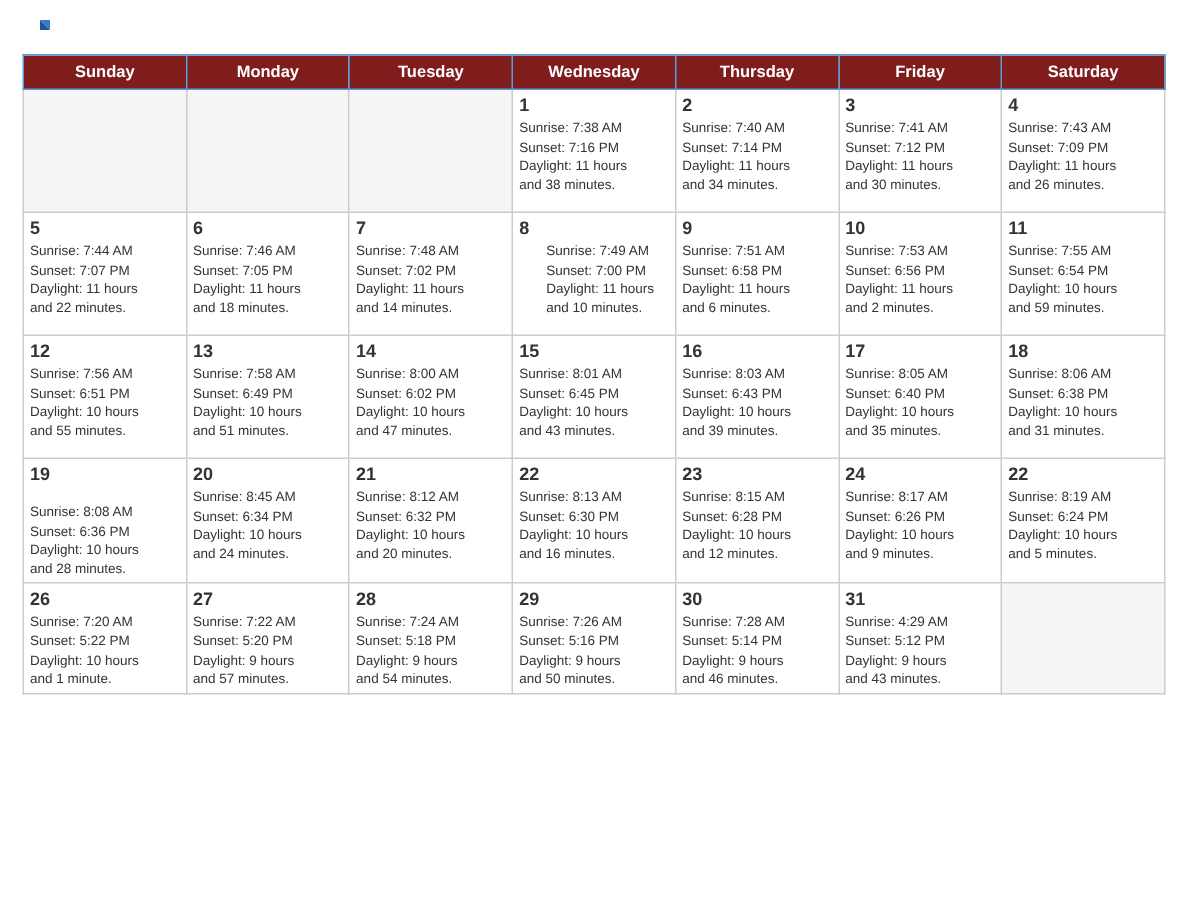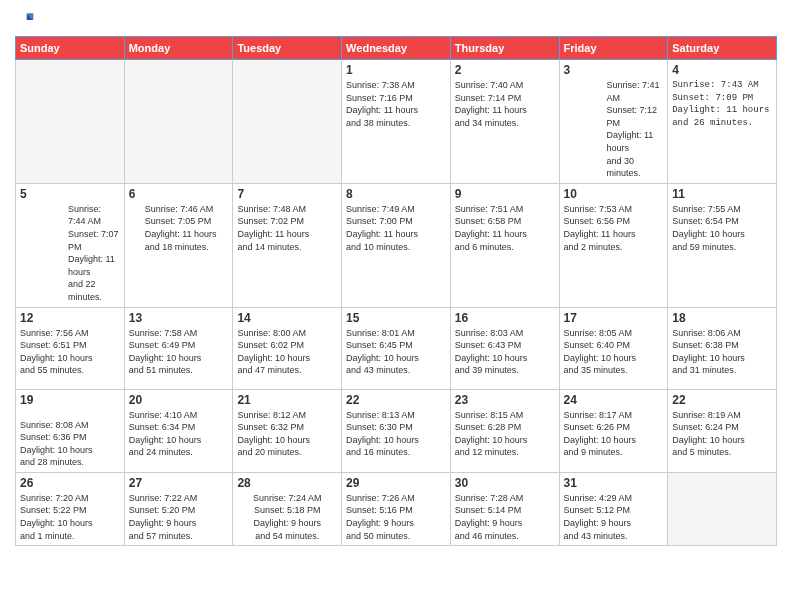--- a/index.html
+++ b/index.html
@@ -59,26 +59,26 @@
       font-size: 13px;
       color: #555;
       margin-top: 2px;
     }
     .calendar {
       width: 100%;
       border-collapse: collapse;
       table-layout: fixed;
     }
     .calendar th {
-      background: #ef4444;
+      background: #7f1d1d;
       color: #fff;
       font-size: 11px;
       font-weight: bold;
       padding: 5px 4px;
-      text-align: left;
+      text-align: center;
       border: 1px solid #5a9bde;
     }
     .calendar td {
       border: 1px solid #ccc;
       vertical-align: top;
       padding: 3px 4px;
       font-size: 9.5px;
       color: #333;
       height: 82px;
       background: #fff;
@@ -149,58 +149,58 @@
           </td>
           <td>
             <div class="day-number">2</div>
             <div class="day-info" style="white-space: pre-line;">Sunrise: 7:40 AM
 Sunset: 7:14 PM
 Daylight: 11 hours
 and 34 minutes.</div>
           </td>
           <td>
             <div class="day-number">3</div>
-            <div class="day-info" style="white-space: pre-line; margin-left: 43px;">Sunrise: 7:41 AM
+            <div class="day-info" style="white-space: pre-line;">Sunrise: 7:41 AM
 Sunset: 7:12 PM
 Daylight: 11 hours
 and 30 minutes.</div>
           </td>
           <td>
             <div class="day-number">4</div>
-            <div class="day-info" style="white-space: pre-line; font-family: Liberation Mono, monospace;">Sunrise: 7:43 AM
+            <div class="day-info" style="white-space: pre-line;">Sunrise: 7:43 AM
 Sunset: 7:09 PM
 Daylight: 11 hours
 and 26 minutes.</div>
           </td>
         </tr>
         <tr>
           <td>
             <div class="day-number">5</div>
-            <div class="day-info" style="white-space: pre-line; margin-left: 48px;">Sunrise: 7:44 AM
+            <div class="day-info" style="white-space: pre-line;">Sunrise: 7:44 AM
 Sunset: 7:07 PM
 Daylight: 11 hours
 and 22 minutes.</div>
           </td>
           <td>
             <div class="day-number">6</div>
-            <div class="day-info" style="white-space: pre-line; margin-left: 16px;">Sunrise: 7:46 AM
+            <div class="day-info" style="white-space: pre-line;">Sunrise: 7:46 AM
 Sunset: 7:05 PM
 Daylight: 11 hours
 and 18 minutes.</div>
           </td>
           <td>
             <div class="day-number">7</div>
             <div class="day-info" style="white-space: pre-line;">Sunrise: 7:48 AM
 Sunset: 7:02 PM
 Daylight: 11 hours
 and 14 minutes.</div>
           </td>
           <td>
             <div class="day-number">8</div>
-            <div class="day-info" style="white-space: pre-line;">Sunrise: 7:49 AM
+            <div class="day-info" style="white-space: pre-line; margin-left: 18px;">Sunrise: 7:49 AM
 Sunset: 7:00 PM
 Daylight: 11 hours
 and 10 minutes.</div>
           </td>
           <td>
             <div class="day-number">9</div>
             <div class="day-info" style="white-space: pre-line;">Sunrise: 7:51 AM
 Sunset: 6:58 PM
 Daylight: 11 hours
 and 6 minutes.</div>
@@ -274,21 +274,21 @@
         <tr>
           <td>
             <div class="day-number">19</div>
             <div class="day-info" style="white-space: pre-line; margin-top: 12px;">Sunrise: 8:08 AM
 Sunset: 6:36 PM
 Daylight: 10 hours
 and 28 minutes.</div>
           </td>
           <td>
             <div class="day-number">20</div>
-            <div class="day-info" style="white-space: pre-line;">Sunrise: 4:10 AM
+            <div class="day-info" style="white-space: pre-line;">Sunrise: 8:45 AM
 Sunset: 6:34 PM
 Daylight: 10 hours
 and 24 minutes.</div>
           </td>
           <td>
             <div class="day-number">21</div>
             <div class="day-info" style="white-space: pre-line;">Sunrise: 8:12 AM
 Sunset: 6:32 PM
 Daylight: 10 hours
 and 20 minutes.</div>
@@ -332,21 +332,21 @@
           </td>
           <td>
             <div class="day-number">27</div>
             <div class="day-info" style="white-space: pre-line;">Sunrise: 7:22 AM
 Sunset: 5:20 PM
 Daylight: 9 hours
 and 57 minutes.</div>
           </td>
           <td>
             <div class="day-number">28</div>
-            <div class="day-info" style="white-space: pre-line; text-align: center;">Sunrise: 7:24 AM
+            <div class="day-info" style="white-space: pre-line;">Sunrise: 7:24 AM
 Sunset: 5:18 PM
 Daylight: 9 hours
 and 54 minutes.</div>
           </td>
           <td>
             <div class="day-number">29</div>
             <div class="day-info" style="white-space: pre-line;">Sunrise: 7:26 AM
 Sunset: 5:16 PM
 Daylight: 9 hours
 and 50 minutes.</div>

